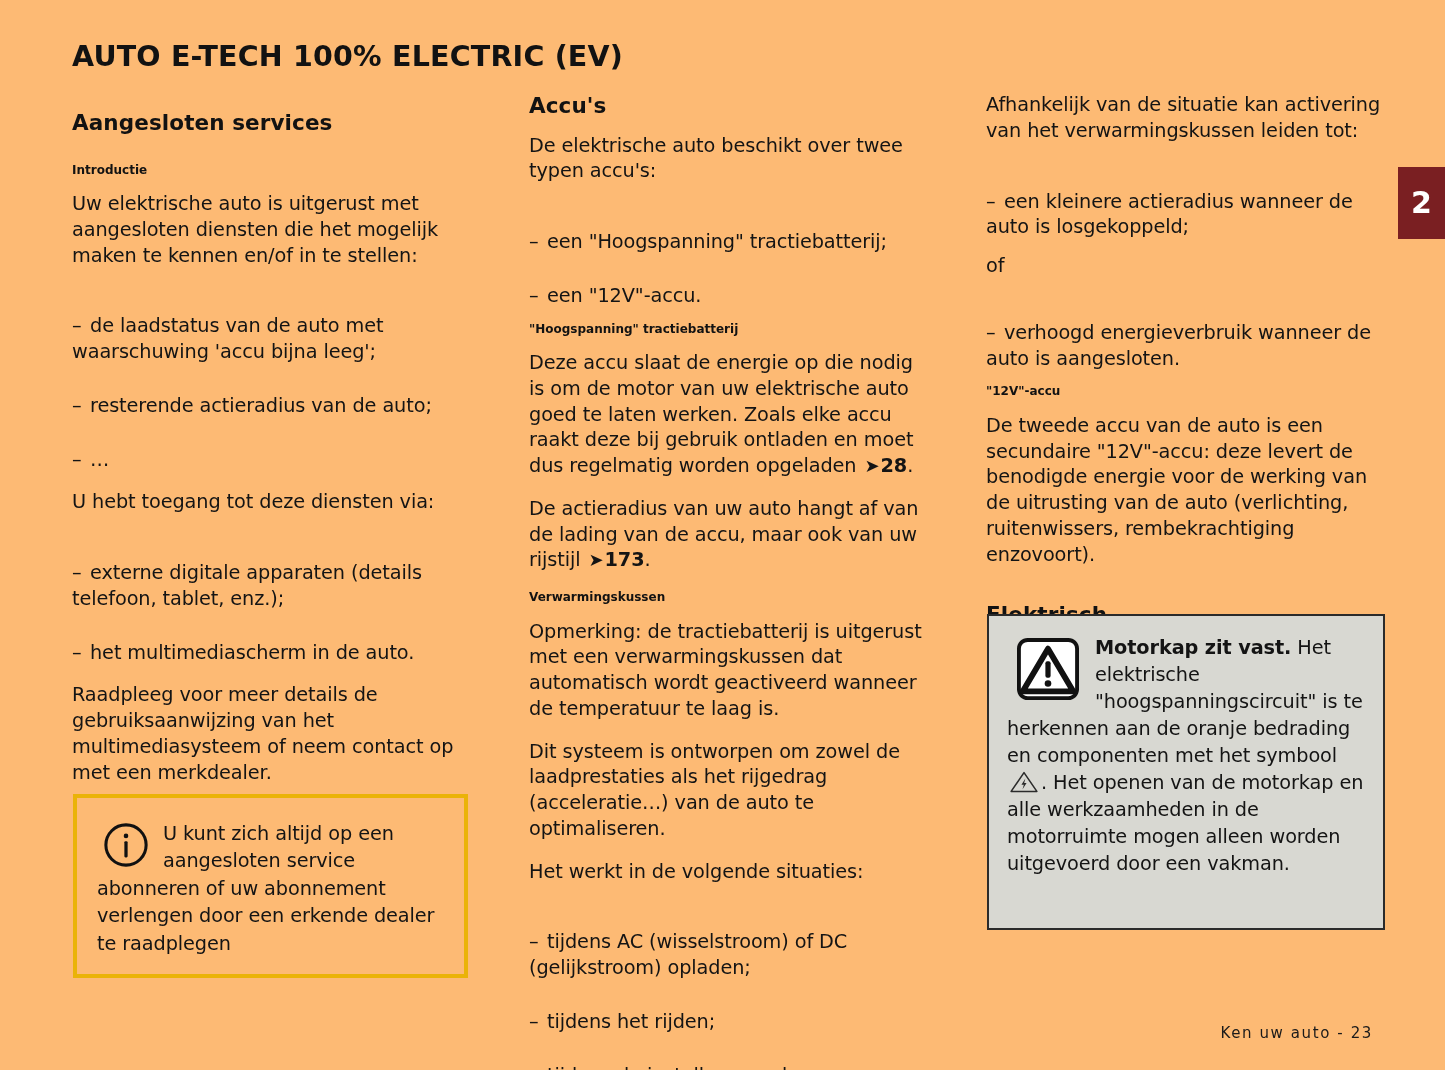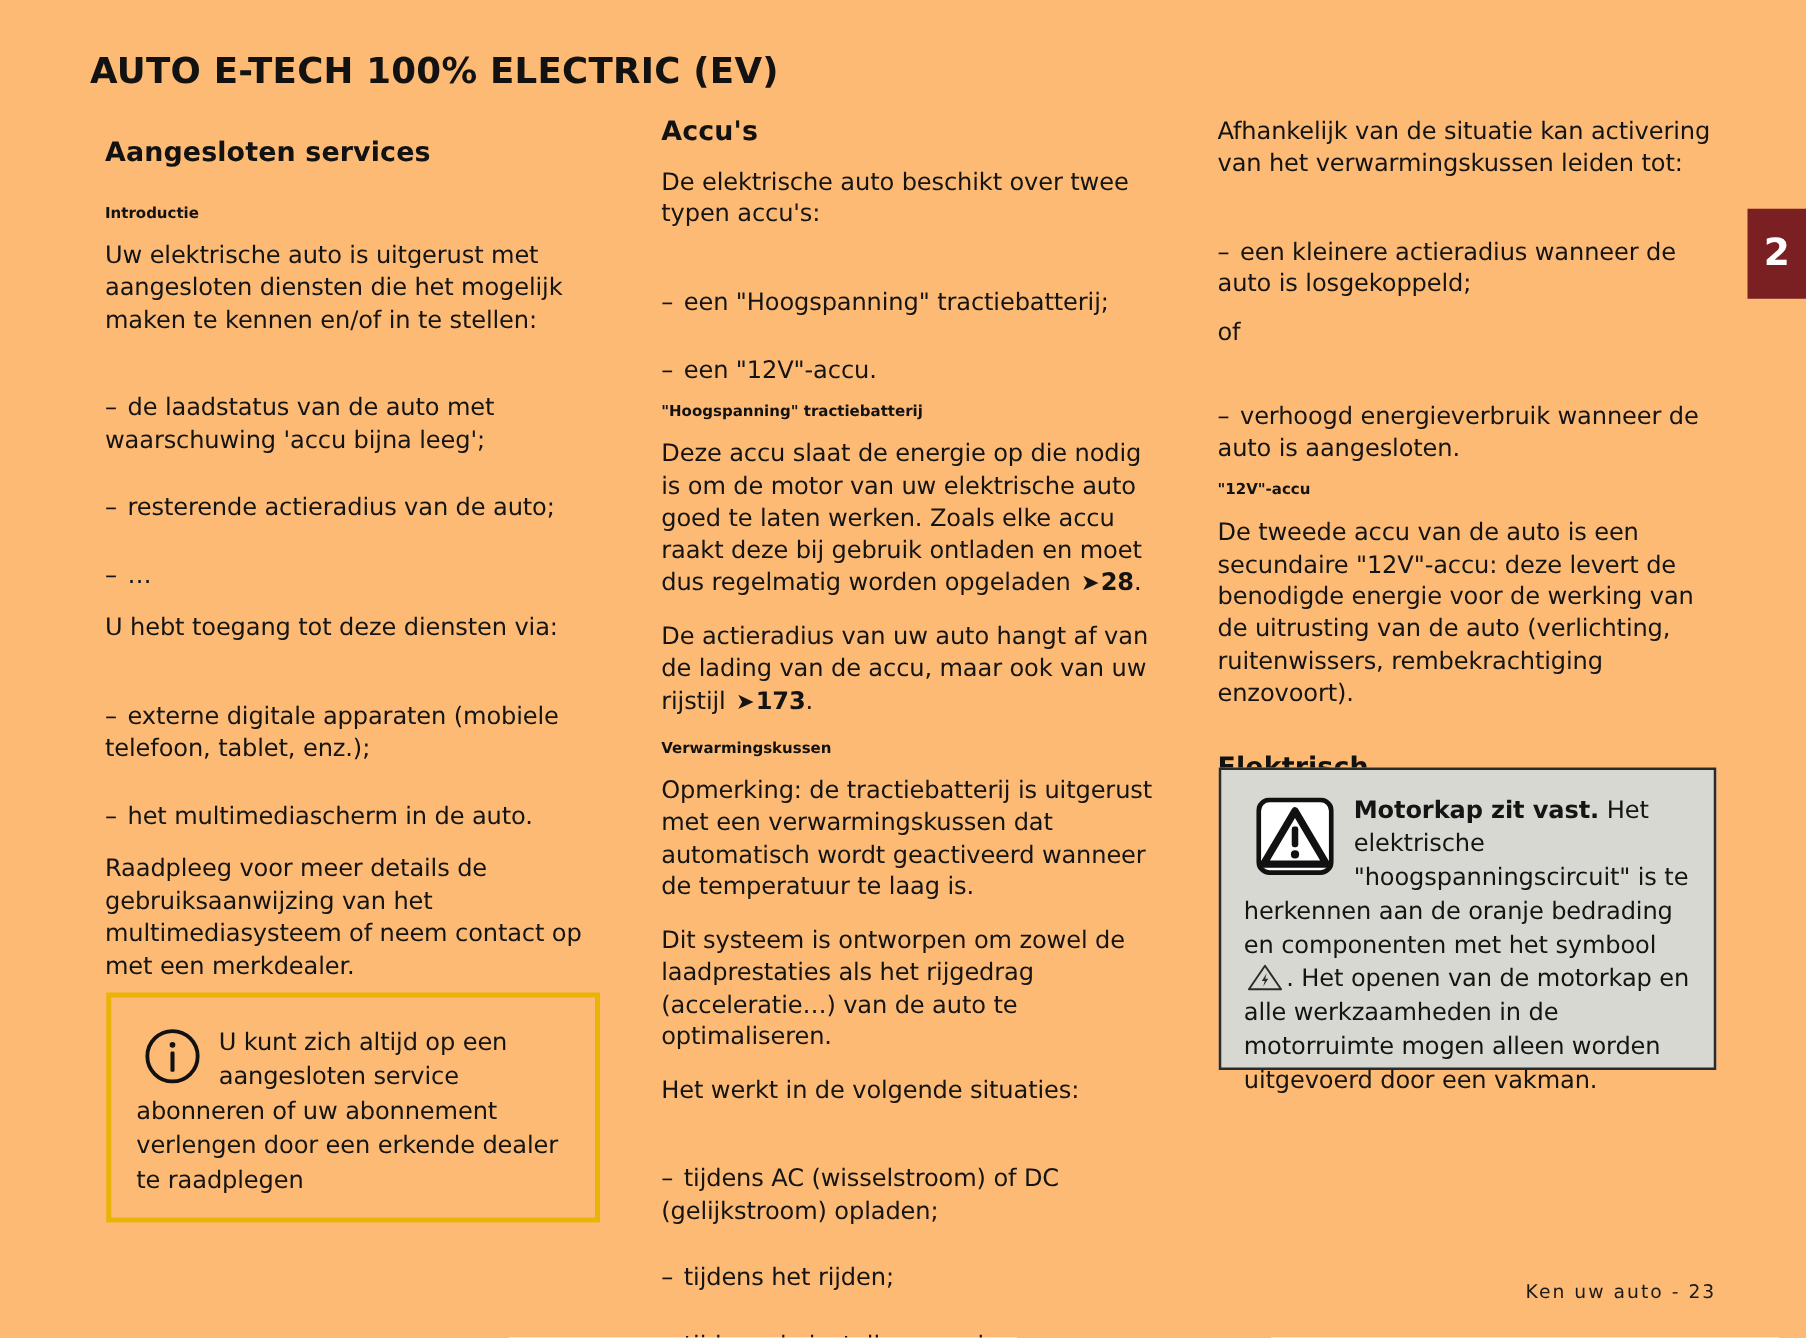--- a/index.html
+++ b/index.html
@@ -47,26 +47,26 @@
     align-items: center;
     justify-content: center;
     font-size: 30px;
     font-weight: 700;
     line-height: 1;
   }
 
   
   .columns {
     position: absolute;
-    left: 84px;
+    left: 72px;
     top: 92px;
     width: 1300px;
     height: 900px;
     display: flex;
-    gap: 42px;
+    gap: 54px;
   }
   .col {
     width: 403px;
     flex: 0 0 403px;
     position: relative;
   }
 
   
   h2.sec-title {
     margin: 0 0 0 0;
@@ -144,21 +144,21 @@
     letter-spacing: -0.1px;
     color: #141414;
   }
 
   
   .warn-box {
     position: absolute;
     left: 1px;
     top: 522px;
     width: 398px;
-    height: 242px;
+    height: 316px;
     border: 2px solid #2b2b2b;
     box-sizing: border-box;
     background: #d8d8d2;
     padding: 18px 18px 16px 18px;
   }
   .warn-icon {
     float: left;
     width: 62px;
     height: 62px;
     margin: 4px 16px 2px 10px;
@@ -211,21 +211,21 @@
       <div class="gap-m"></div>
       <div class="list">
         <div class="li"><span class="dash">–</span><span>de laadstatus van de auto met waarschuwing 'accu bijna leeg';</span></div>
         <div class="li"><span class="dash">–</span><span>resterende actieradius van de auto;</span></div>
         <div class="li"><span class="dash">–</span><span>…</span></div>
       </div>
       <div class="gap-m"></div>
       <p class="body">U hebt toegang tot deze diensten via:</p>
       <div class="gap-m"></div>
       <div class="list">
-        <div class="li"><span class="dash">–</span><span>externe digitale apparaten (mobiele telefoon, tablet, enz.);</span></div>
+        <div class="li"><span class="dash">–</span><span>externe digitale apparaten (details telefoon, tablet, enz.);</span></div>
         <div class="li"><span class="dash">–</span><span>het multimediascherm in de auto.</span></div>
       </div>
       <div class="gap-m"></div>
       <p class="body">Raadpleeg voor meer details de gebruiksaanwijzing van het multimediasysteem of neem contact op met een merkdealer.</p>
 
       <div class="info-box">
         <svg class="info-icon" viewBox="0 0 48 48">
           <circle cx="24" cy="24" r="21" fill="none" stroke="#111" stroke-width="3.2"></circle>
           <circle cx="24" cy="14.5" r="2.4" fill="#111"></circle>
           <rect x="22.3" y="20" width="3.4" height="17" rx="1.2" fill="#111"></rect>

